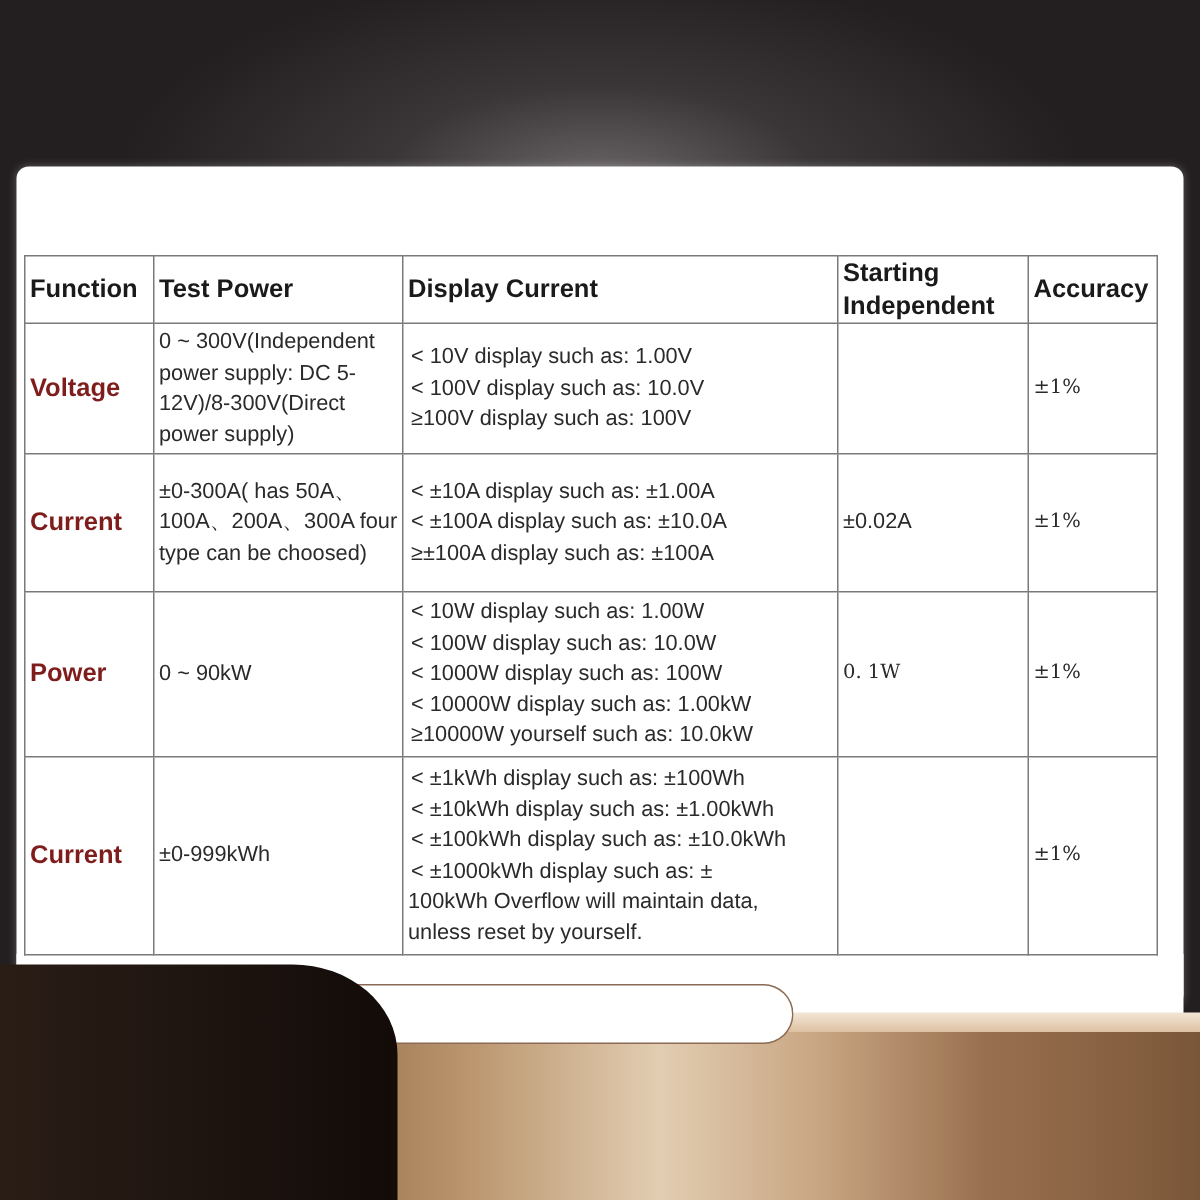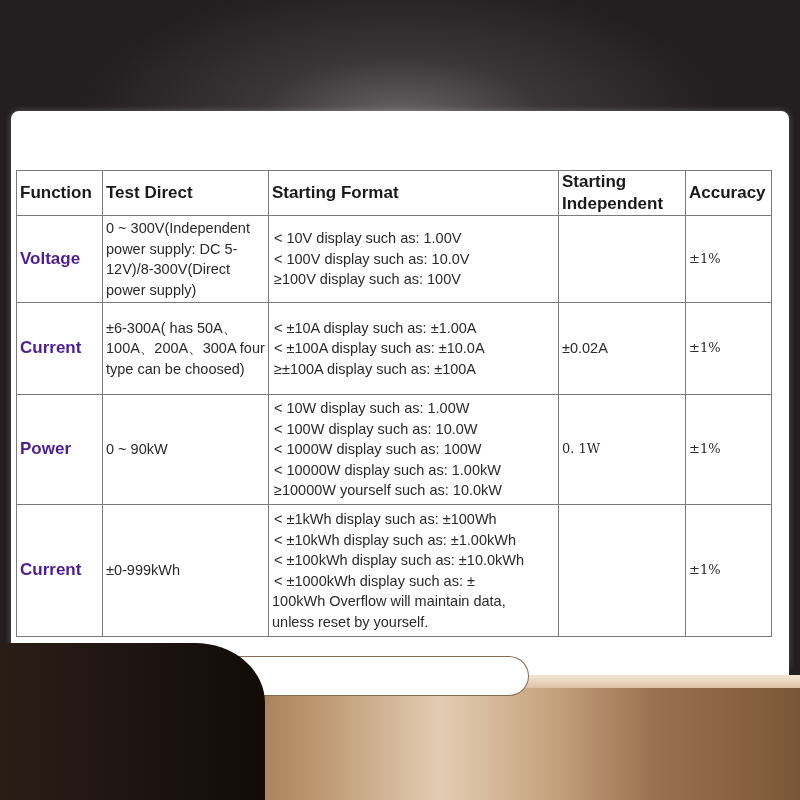--- a/index.html
+++ b/index.html
@@ -20,21 +20,21 @@
     table.spec {
       position: absolute; left: 16px; top: 170px;
       border-collapse: collapse; table-layout: fixed;
       width: 755px; color: #2a2a2a;
     }
     table.spec td, table.spec th {
       border: 1.5px solid #7a7a7a; padding: 0 3px; vertical-align: middle;
       font-size: 14.5px; line-height: 20.5px; text-align: left; font-weight: normal;
     }
     table.spec th { font-weight: bold; font-size: 17px; color: #1a1a1a; line-height: 22px; }
-    table.spec td.fn { font-weight: bold; font-size: 17px; color: #4c1d95; }
+    table.spec td.fn { font-weight: bold; font-size: 17px; color: #7f1d1d; }
     .hdr { height: 43px; }
     .r-voltage { height: 87px; }
     .r-current { height: 92px; }
     .r-power { height: 110px; }
     .r-energy { height: 132px; }
     .line { display: block; white-space: nowrap; }
     .fmt .line { padding-left: 2px; }
     .acc, .start { font-family: "DejaVu Serif", serif; font-size: 13px !important; }
     .bottom {
       position: absolute; left: 0; top: 688px; width: 800px; height: 112px;
@@ -69,41 +69,41 @@
   <colgroup>
     <col style="width:86px">
     <col style="width:166px">
     <col style="width:290px">
     <col style="width:127px">
     <col style="width:86px">
   </colgroup>
   <tbody>
       <tr class="hdr">
     <th>Function</th>
-    <th>Test Direct</th>
-    <th>Starting Format</th>
+    <th>Test Power</th>
+    <th>Display Current</th>
     <th>Starting Independent</th>
     <th>Accuracy</th>
   </tr>
 
   <tr class="r-voltage">
     <td class="fn">Voltage</td>
     <td>0 ~ 300V(Independent power supply: DC 5-12V)/8-300V(Direct power supply)</td>
     <td class="fmt">
       <span class="line">&lt; 10V display such as:  1.00V</span>
       <span class="line">&lt; 100V display such as:  10.0V</span>
       <span class="line">≥100V display such as:  100V</span>
     </td>
     <td class="start"></td>
     <td class="acc">±1%</td>
   </tr>
 
   <tr class="r-current">
     <td class="fn">Current</td>
-    <td>±6-300A( has 50A、100A、200A、300A four type can be choosed)</td>
+    <td>±0-300A( has 50A、100A、200A、300A four type can be choosed)</td>
     <td class="fmt">
       <span class="line">&lt; ±10A display such as:  ±1.00A</span>
       <span class="line">&lt; ±100A display such as:  ±10.0A</span>
       <span class="line">≥±100A display such as:  ±100A</span>
     </td>
     <td>±0.02A</td>
     <td class="acc">±1%</td>
   </tr>
 
   <tr class="r-power">

